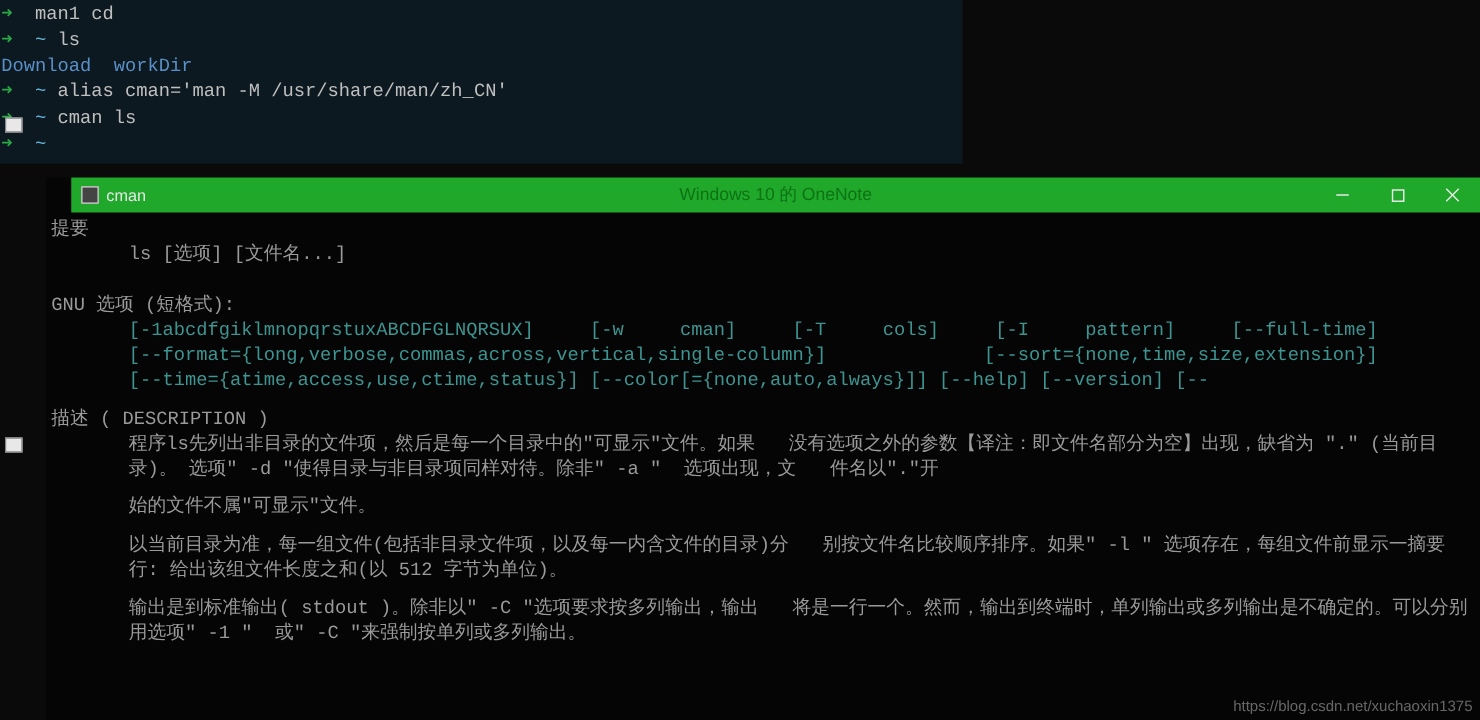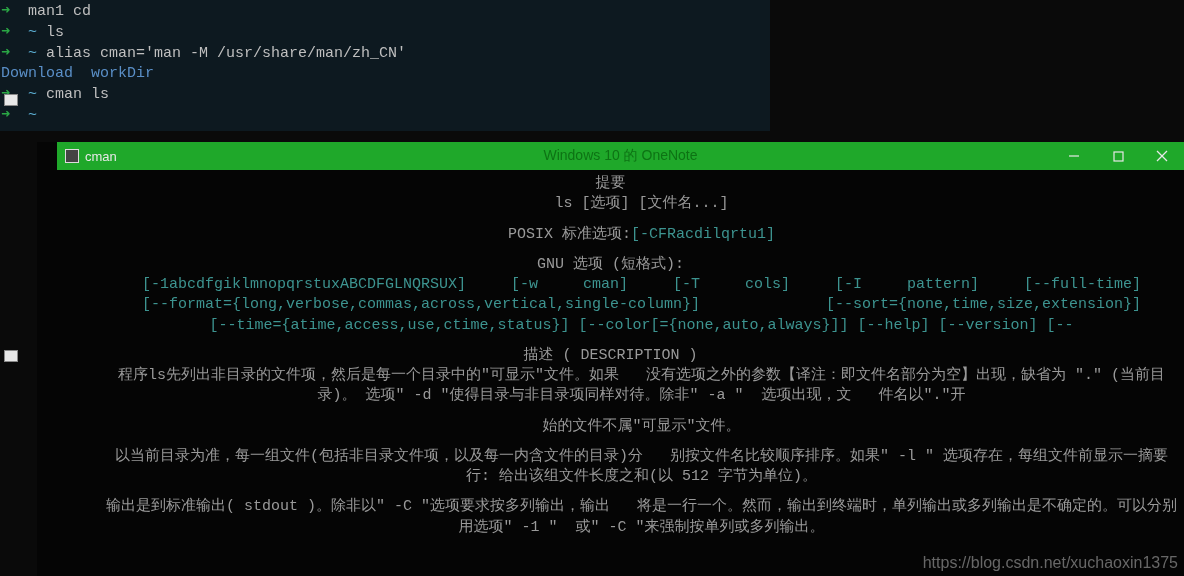--- a/index.html
+++ b/index.html
@@ -94,46 +94,46 @@
   font-family: 'Segoe UI', sans-serif;
 }
 .win-btn svg { stroke: #e8e8e8; stroke-width: 1.2; fill: none; }
 
 .man-content {
   padding: 4px 4px;
   font-size: 15px;
   line-height: 1.35;
   color: #9a9a9a;
 }
-.man-line { white-space: pre-wrap; text-align: center; }
+.man-line { white-space: pre-wrap; }
 .cyan-opt { color: #3d9490; }
 .label-txt { color: #9a9a9a; }
 .indent { padding-left: 62px; display: block; }
 .indent0 { padding-left: 0; display: block; }
 .spacer { height: 10px; }
 
 .watermark {
   position: absolute;
   right: 6px;
   bottom: 4px;
-  font-size: 16px;
+  font-size: 12px;
   font-family: Arial, sans-serif;
   color: #888;
   opacity: 0.75;
   text-align: right;
 }
 </style>
 </head>
 <body>
 
 <div class="terminal-top">
   <div class="term-line"><span class="arrow">➜</span><span class="cmd">  man1 cd</span></div>
   <div class="term-line"><span class="arrow">➜</span><span class="tilde">  ~ </span><span class="cmd">ls</span></div>
+  <div class="term-line blue-txt">Download  workDir</div>
   <div class="term-line"><span class="arrow">➜</span><span class="tilde">  ~ </span><span class="cmd">alias cman='man -M /usr/share/man/zh_CN'</span></div>
-  <div class="term-line blue-txt">Download  workDir</div>
   <div class="term-line"><span class="arrow">➜</span><span class="tilde">  ~ </span><span class="cmd">cman ls</span></div>
   <div class="term-line"><span class="arrow">➜</span><span class="tilde">  ~ </span></div>
 </div>
 
 <div class="checkbox-stub stub1"></div>
 <div class="checkbox-stub stub2"></div>
 
 <div class="man-window">
   <div class="titlebar">
     <span class="title-icon"></span>
@@ -156,21 +156,20 @@
             <line x1="11" y1="1" x2="1" y2="11"></line>
           </svg>
         </div>
     </div>
   </div>
 
   <div class="man-content">
     <span class="man-line indent0 label-txt">提要</span>
     <span class="man-line indent label-txt">ls [选项] [文件名...]</span>
     <div class="spacer"></div>
-    <span class="man-line indent"><span class="label-txt">POSIX 标准选项:</span><span class="cyan-opt">[-CFRacdilqrtu1]</span></span>
     <div class="spacer"></div>
     <span class="man-line indent0 label-txt">GNU 选项 (短格式):</span>
     <span class="man-line indent"><span class="cyan-opt">[-1abcdfgiklmnopqrstuxABCDFGLNQRSUX]</span><span class="cyan-opt">     [-w     cman]     [-T     cols]     [-I     pattern]     [--full-time]</span></span>
     <span class="man-line indent cyan-opt">[--format={long,verbose,commas,across,vertical,single-column}]              [--sort={none,time,size,extension}]</span>
     <span class="man-line indent cyan-opt">[--time={atime,access,use,ctime,status}] [--color[={none,auto,always}]] [--help] [--version] [--</span>
     <div class="spacer"></div>
     <span class="man-line indent0 label-txt">描述 ( DESCRIPTION )</span>
     <span class="man-line indent label-txt">程序ls先列出非目录的文件项，然后是每一个目录中的"可显示"文件。如果   没有选项之外的参数【译注：即文件名部分为空】出现，缺省为 "." (当前目录)。 选项" -d "使得目录与非目录项同样对待。除非" -a "  选项出现，文   件名以"."开</span>
     <div class="spacer"></div>
     <span class="man-line indent label-txt">始的文件不属"可显示"文件。</span>

